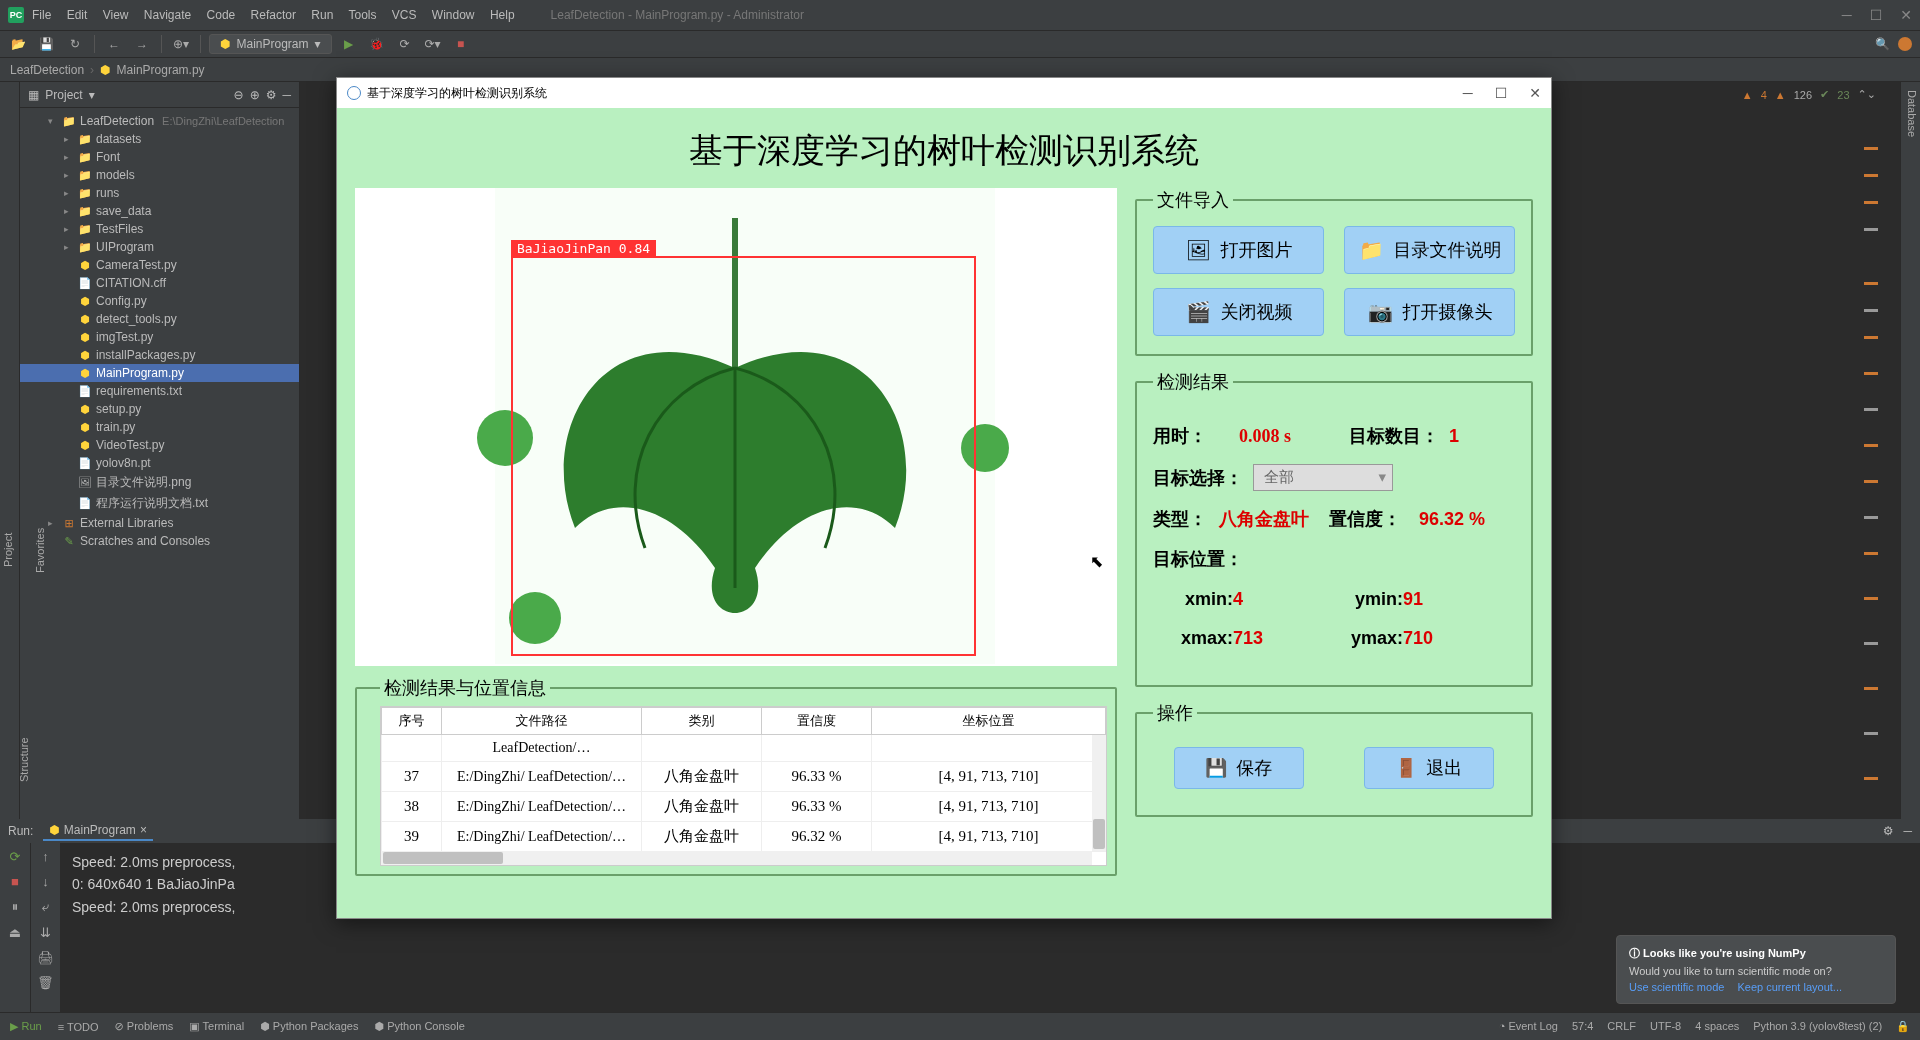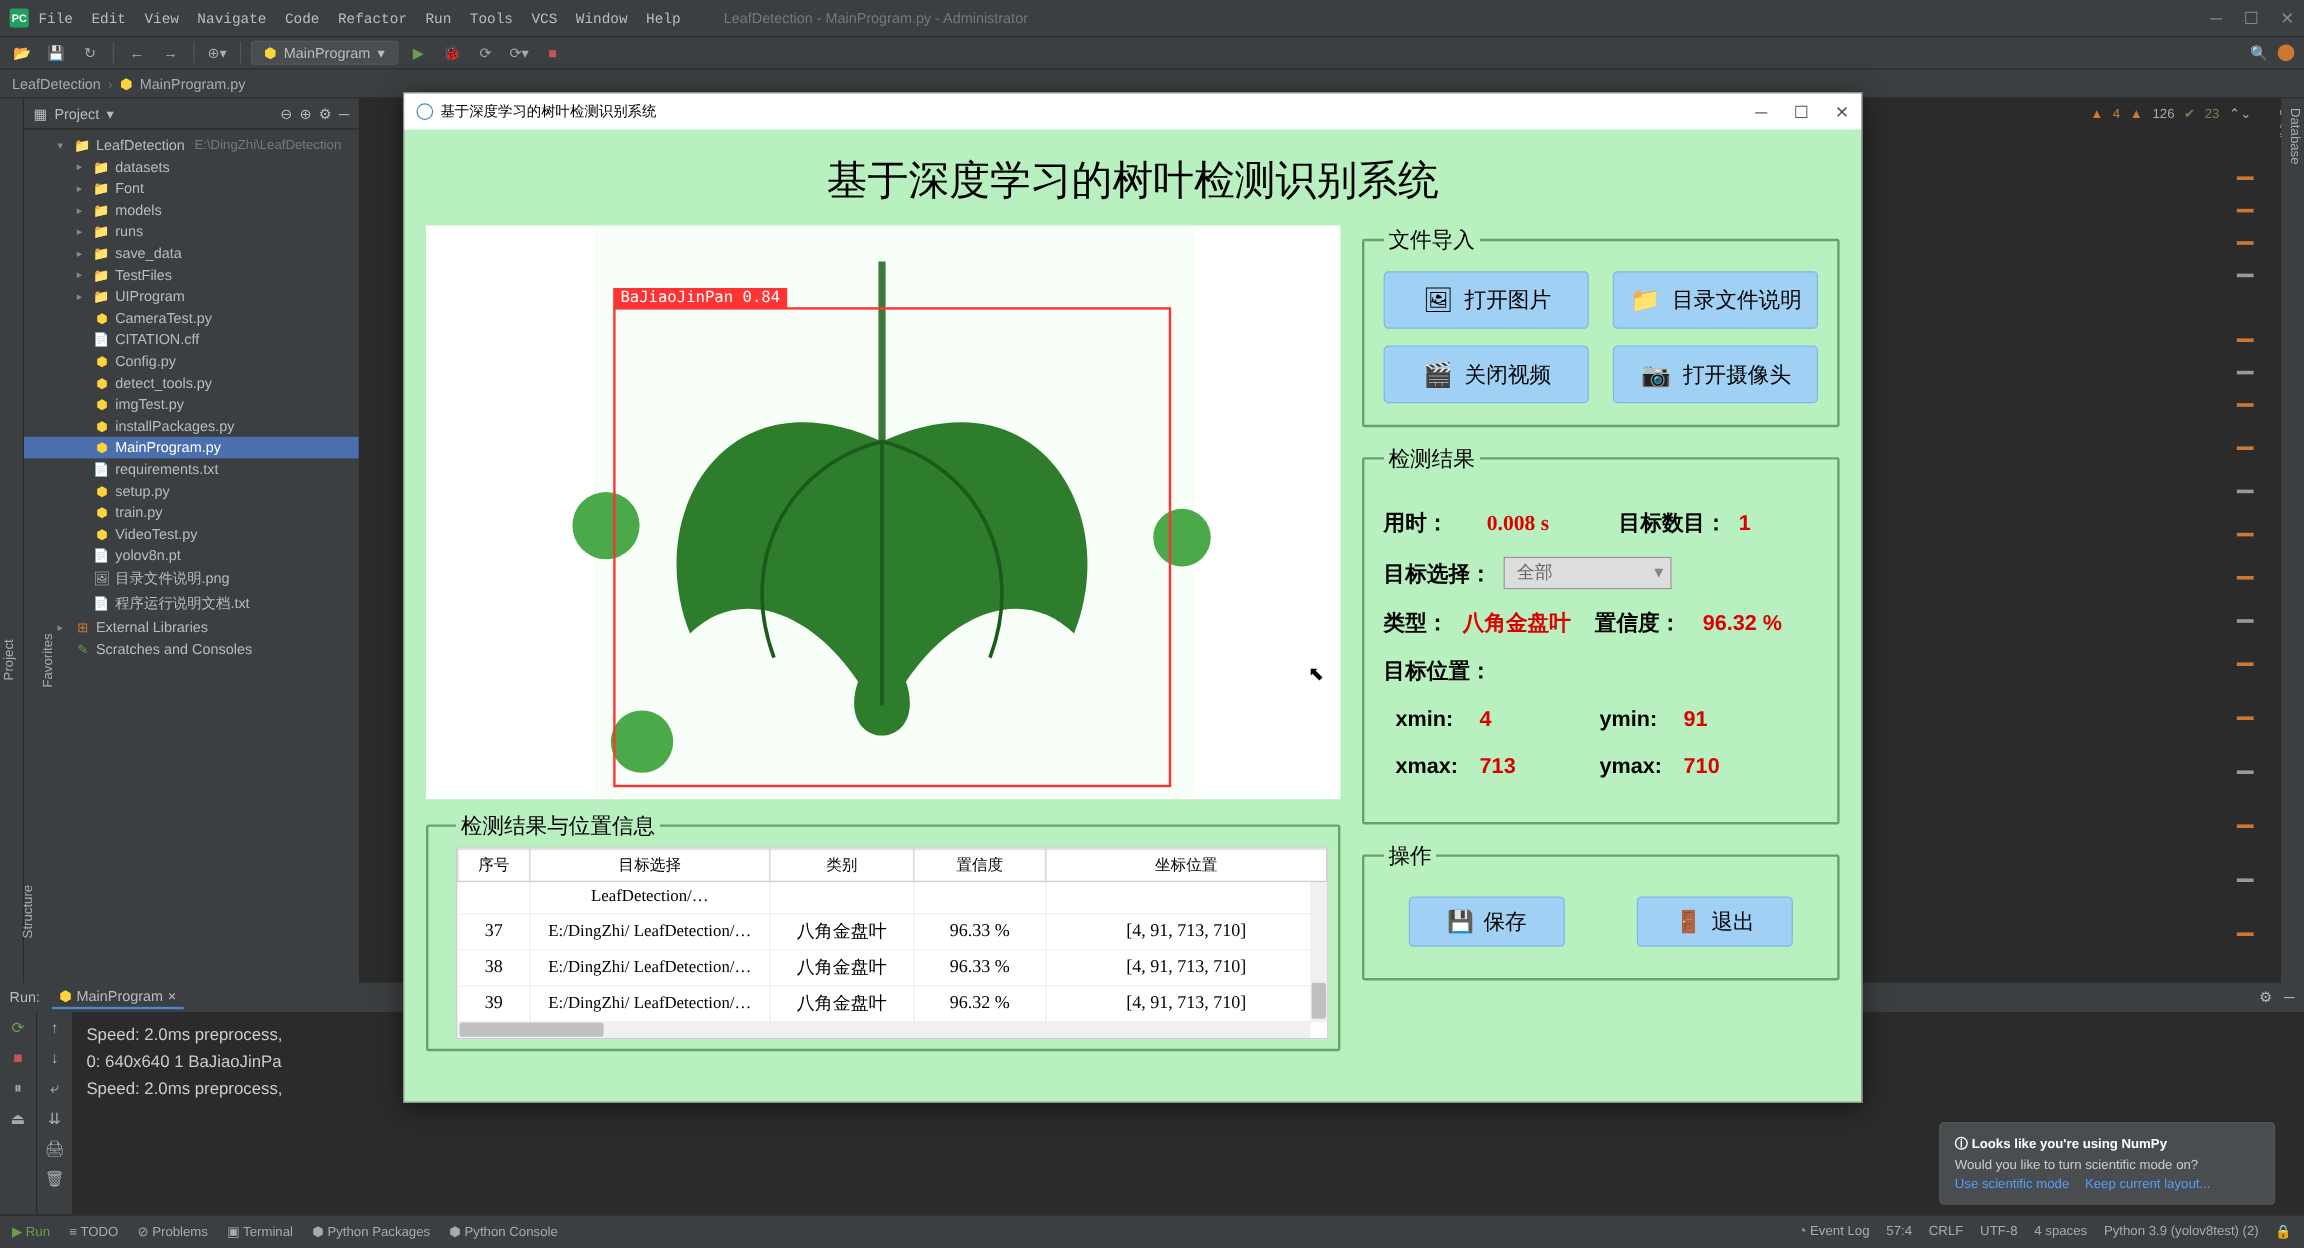--- a/index.html
+++ b/index.html
@@ -1,21 +1,21 @@
 <!DOCTYPE html>
 <html><head>
 <meta charset="utf-8">
 <style>
 * { margin: 0; padding: 0; box-sizing: border-box; font-family: "Segoe UI", Arial, sans-serif; }
 body { background: #2b2b2b; color: #bbb; overflow: hidden; width: 1920px; height: 1040px; position: relative; }
 
 
 .titlebar { height: 30px; background: #3c3f41; display: flex; align-items: center; padding: 0 8px; font-size: 12px; color: #888; }
 .titlebar .pc-icon { width: 16px; height: 16px; background: #21a05e; border-radius: 2px; margin-right: 8px; display:flex;align-items:center;justify-content:center;font-size:9px;color:#fff;font-weight:bold; }
-.titlebar .menus span { margin-right: 12px; cursor: pointer; color: #bbb; text-decoration: underline; text-decoration-color: transparent; font-family: Liberation Mono, monospace; }
+.titlebar .menus span { margin-right: 12px; cursor: pointer; color: #bbb; text-decoration: underline; text-decoration-color: transparent; }
 .titlebar .menus span:first-letter { text-decoration: underline; }
 .titlebar .title-text { margin-left: 24px; color: #777; }
 .titlebar .win-controls { margin-left: auto; display: flex; gap: 18px; font-size: 14px; color: #888; }
 
 
 .toolbar { height: 28px; background: #3c3f41; border-top: 1px solid #2a2a2a; border-bottom: 1px solid #2a2a2a; display: flex; align-items: center; padding: 0 8px; gap: 6px; font-size: 12px; }
 .toolbar .tbtn { width: 22px; height: 20px; display: flex; align-items: center; justify-content: center; color: #aaa; cursor: pointer; }
 .toolbar .sep { width: 1px; height: 18px; background: #555; margin: 0 2px; }
 .toolbar .run-config { background: #4a4d4f; border: 1px solid #555; padding: 2px 10px; border-radius: 3px; display: flex; align-items: center; gap: 6px; }
 .toolbar .run-config .py-ic { color: #ffd43b; }
@@ -93,21 +93,21 @@
 .app-btn .bic { width: 28px; height: 24px; display: flex; align-items: center; justify-content: center; font-size: 20px; }
 .result-row { display: flex; align-items: center; font-size: 18px; margin: 16px 0; }
 .result-row .lbl { font-family: "SimHei","Microsoft YaHei",sans-serif; font-weight: bold; width: 86px; }
 .result-row .lbl2 { font-family: "SimHei","Microsoft YaHei",sans-serif; font-weight: bold; width: 100px; }
 .result-row .val { color: #d00; font-weight: bold; font-family: Consolas, "Microsoft YaHei"; min-width: 80px; }
 .result-row .val2 { color: #d00; font-weight: bold; }
 .sel-box { background: #ddd; border: 1px solid #999; padding: 3px 28px 3px 10px; font-size: 15px; color: #666; position: relative; width: 140px; }
 .sel-box::after { content: "▾"; position: absolute; right: 6px; color: #888; }
 .pos-grid { margin-top: 8px; }
 .pos-row { display: flex; font-size: 18px; font-family: Consolas, monospace; font-weight: bold; margin: 18px 0 18px 10px; }
-.pos-row .plbl { width: 70px; }
+.pos-row .plbl { width: 70px; text-align: right; }
 .pos-row .pval { color: #d00; width: 100px; }
 .ops-btns { display: flex; gap: 60px; justify-content: center; padding: 8px 0; }
 .ops-btn { background: #a1d0f5; border: 1px solid #7ab8e8; border-radius: 4px; width: 130px; height: 42px; display: flex; align-items: center; justify-content: center; gap: 8px; font-size: 18px; font-family: "FangSong",serif; cursor: pointer; }
 
 
 .res-fieldset { margin-top: 10px; border: 2px solid #6aa06a; padding: 6px 8px 8px 23px; }
 .res-table-wrap { background: #fff; border: 1px solid #ccc; height: 160px; overflow: hidden; position: relative; }
 .res-table { width: 100%; border-collapse: collapse; font-size: 15px; font-family: "SimSun", serif; }
 .res-table th { border: 1px solid #ccc; padding: 4px 8px; font-weight: normal; font-family: "FangSong",serif; font-size: 13px; background: #fff; }
 .res-table td { border: 1px solid #eee; padding: 5px 8px; text-align: center; font-family: Consolas, "SimSun"; font-size: 15px; }
@@ -455,21 +455,21 @@
           <div class="bbox-label" style="left:156px;top:52px;">BaJiaoJinPan 0.84</div>
         </div>
 
         <fieldset class="res-fieldset">
           <legend>检测结果与位置信息</legend>
           <div class="res-table-wrap">
             <table class="res-table">
               <thead>
                   <tr>
                 <th style="width:60px;">序号</th>
-                <th style="width:200px;">目标选择</th>
+                <th style="width:200px;">文件路径</th>
                 <th style="width:120px;">类别</th>
                 <th style="width:110px;">置信度</th>
                 <th>坐标位置</th>
               </tr>
                 </thead>
               <tbody>
                 <tr>
                     <td></td>
                     <td class="path">LeafDetection/…</td>
                     <td></td>

